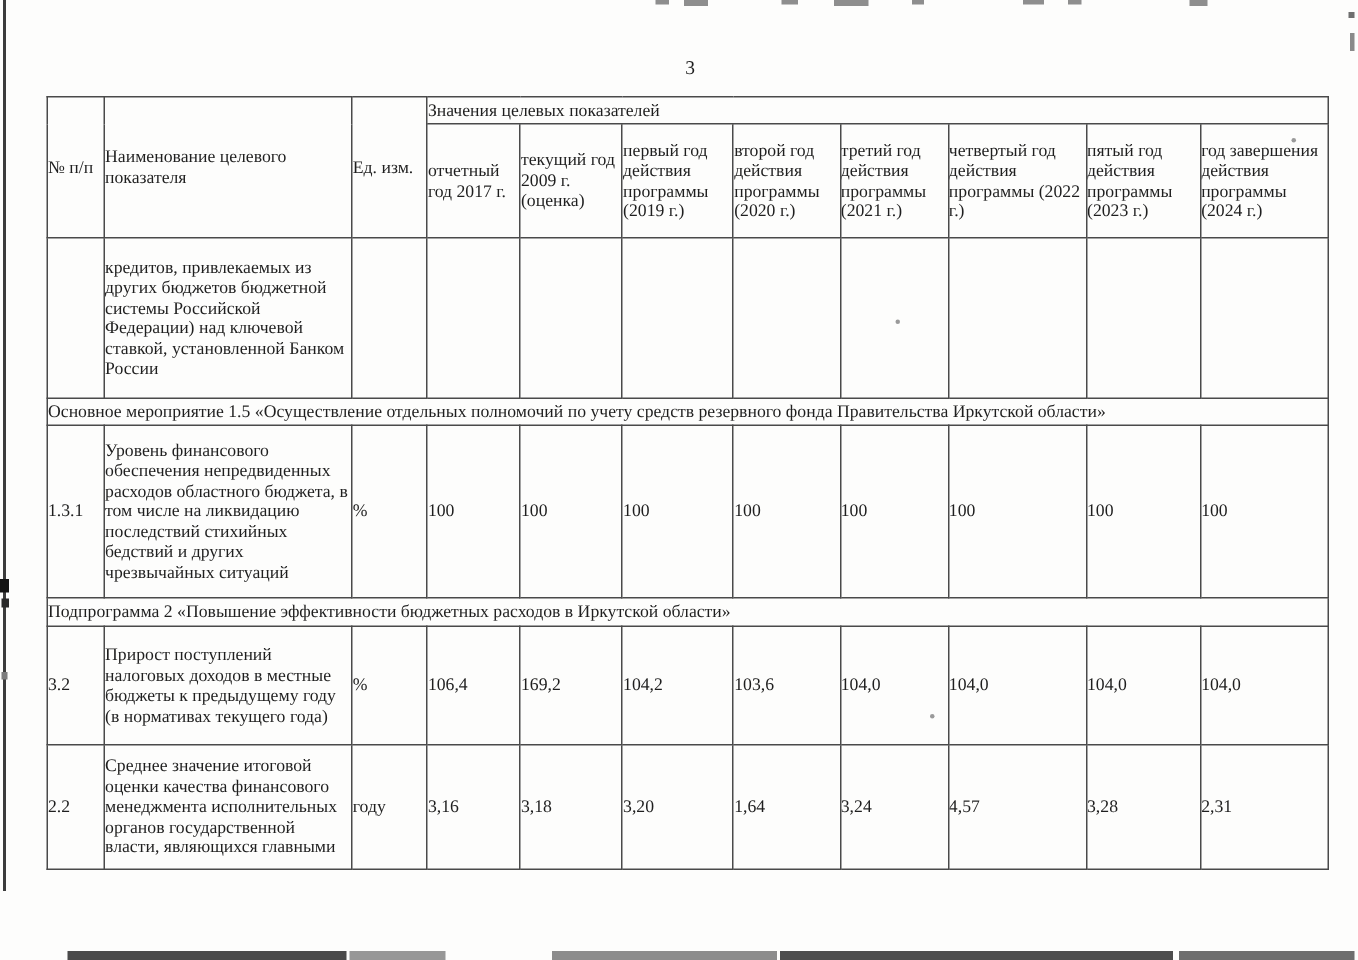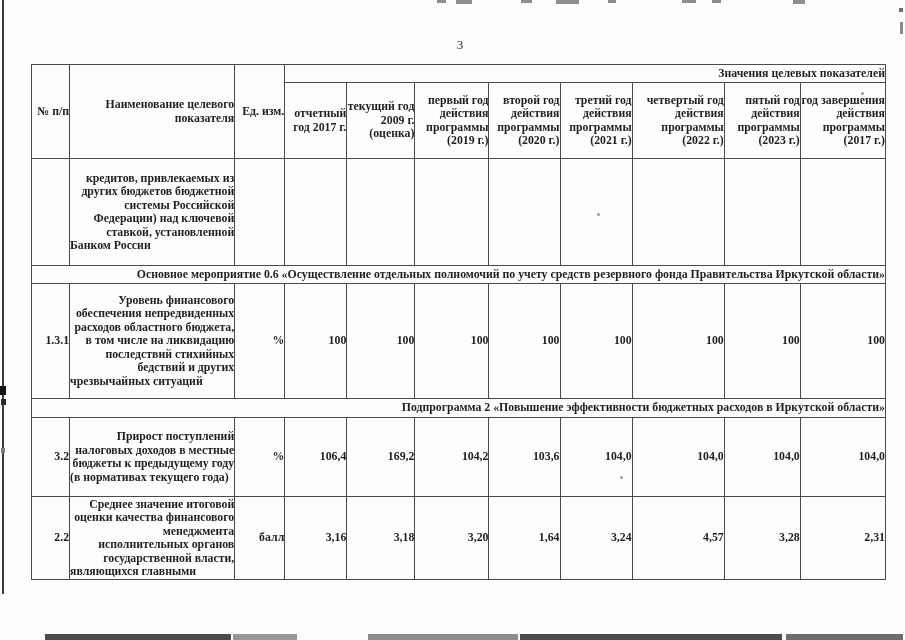--- a/index.html
+++ b/index.html
@@ -32,22 +32,22 @@
   .nd1 { left:597px; top:213px; } .nd2 { left:861px; top:92px; } .nd3 { left:620px; top:476px; }
   
   .page-num { position:absolute; top:37px; left:0; width:920px; text-align:center; font-size:13px; }
   
   table.targets {
     position:absolute; left:31px; top:64px; width:855px;
     border-collapse:collapse; table-layout:fixed;
   }
   table.targets th, table.targets td {
     border:1px solid #4a4a4a; padding:0; overflow:hidden;
-    font-weight:bold; font-size:11.8px; line-height:13.5px;
-    vertical-align:middle; text-align:right;
+    font-weight:normal; font-size:11.8px; line-height:13.5px;
+    vertical-align:middle; text-align:left;
   }
   tr.h1 { height:18px; }
   tr.h2 { height:76px; }
   tr.r-cont { height:107px;margin-top:12px; }
   tr.r-sec1 { height:18px; }
   tr.r-131 { height:115px; }
   tr.r-sec2 { height:19px; }
   tr.r-21 { height:79px; }
   tr.r-22 { height:83px; }
   td.name-cell {
@@ -110,39 +110,39 @@
       <th colspan="8" class="group-cell">Значения целевых показателей</th>
     </tr>
     <tr class="h2">
       <th>отчетный год 2017 г.</th>
       <th>текущий год 2009 г. (оценка)</th>
       <th>первый год действия программы (2019 г.)</th>
       <th>второй год действия программы (2020 г.)</th>
       <th>третий год действия программы (2021 г.)</th>
       <th>четвертый год действия программы (2022 г.)</th>
       <th>пятый год действия программы (2023 г.)</th>
-      <th>год завершения действия программы (2017 г.)</th>
+      <th>год завершения действия программы (2024 г.)</th>
     </tr>
 
     <tr class="r-cont">
       <td class="num-cell"></td>
       <td class="name-cell">кредитов, привлекаемых из других бюджетов бюджетной системы Российской Федерации) над ключевой ставкой, установленной Банком России</td>
       <td class="unit-cell"></td>
       <td class="val-cell"></td>
       <td class="val-cell"></td>
       <td class="val-cell"></td>
       <td class="val-cell"></td>
       <td class="val-cell"></td>
       <td class="val-cell"></td>
       <td class="val-cell"></td>
       <td class="val-cell"></td>
     </tr>
 
     <tr class="r-sec1">
-      <td colspan="11" class="sec-cell">Основное мероприятие 0.6 «Осуществление отдельных полномочий по учету средств резервного фонда Правительства Иркутской области»</td>
+      <td colspan="11" class="sec-cell">Основное мероприятие 1.5 «Осуществление отдельных полномочий по учету средств резервного фонда Правительства Иркутской области»</td>
     </tr>
 
     <tr class="r-131">
       <td class="num-cell">1.3.1</td>
       <td class="name-cell">Уровень финансового обеспечения непредвиденных расходов областного бюджета, в том числе на ликвидацию последствий стихийных бедствий и других чрезвычайных ситуаций</td>
       <td class="unit-cell">%</td>
       <td class="val-cell">100</td>
       <td class="val-cell">100</td>
       <td class="val-cell">100</td>
       <td class="val-cell">100</td>
@@ -166,21 +166,21 @@
       <td class="val-cell">103,6</td>
       <td class="val-cell">104,0</td>
       <td class="val-cell">104,0</td>
       <td class="val-cell">104,0</td>
       <td class="val-cell">104,0</td>
     </tr>
 
     <tr class="r-22">
       <td class="num-cell">2.2</td>
       <td class="name-cell">Среднее значение итоговой оценки качества финансового менеджмента исполнительных органов государственной власти, являющихся главными</td>
-      <td class="unit-cell">балл</td>
+      <td class="unit-cell">году</td>
       <td class="val-cell">3,16</td>
       <td class="val-cell">3,18</td>
       <td class="val-cell">3,20</td>
       <td class="val-cell">1,64</td>
       <td class="val-cell">3,24</td>
       <td class="val-cell">4,57</td>
       <td class="val-cell">3,28</td>
       <td class="val-cell">2,31</td>
     </tr>
   </tbody>

